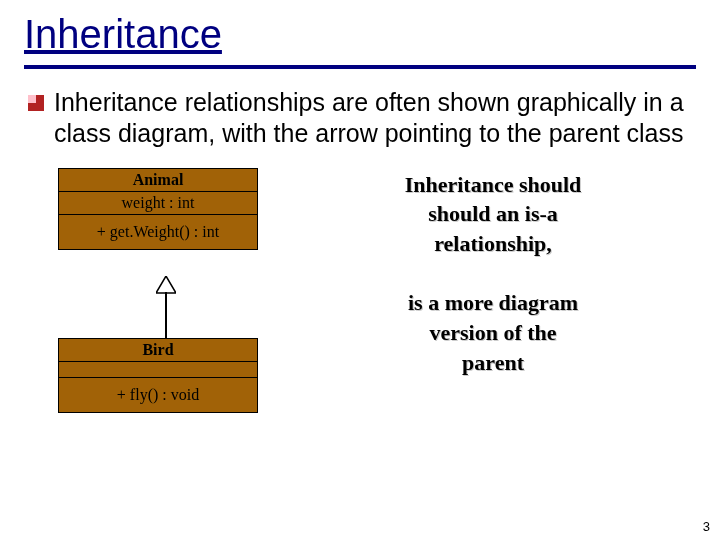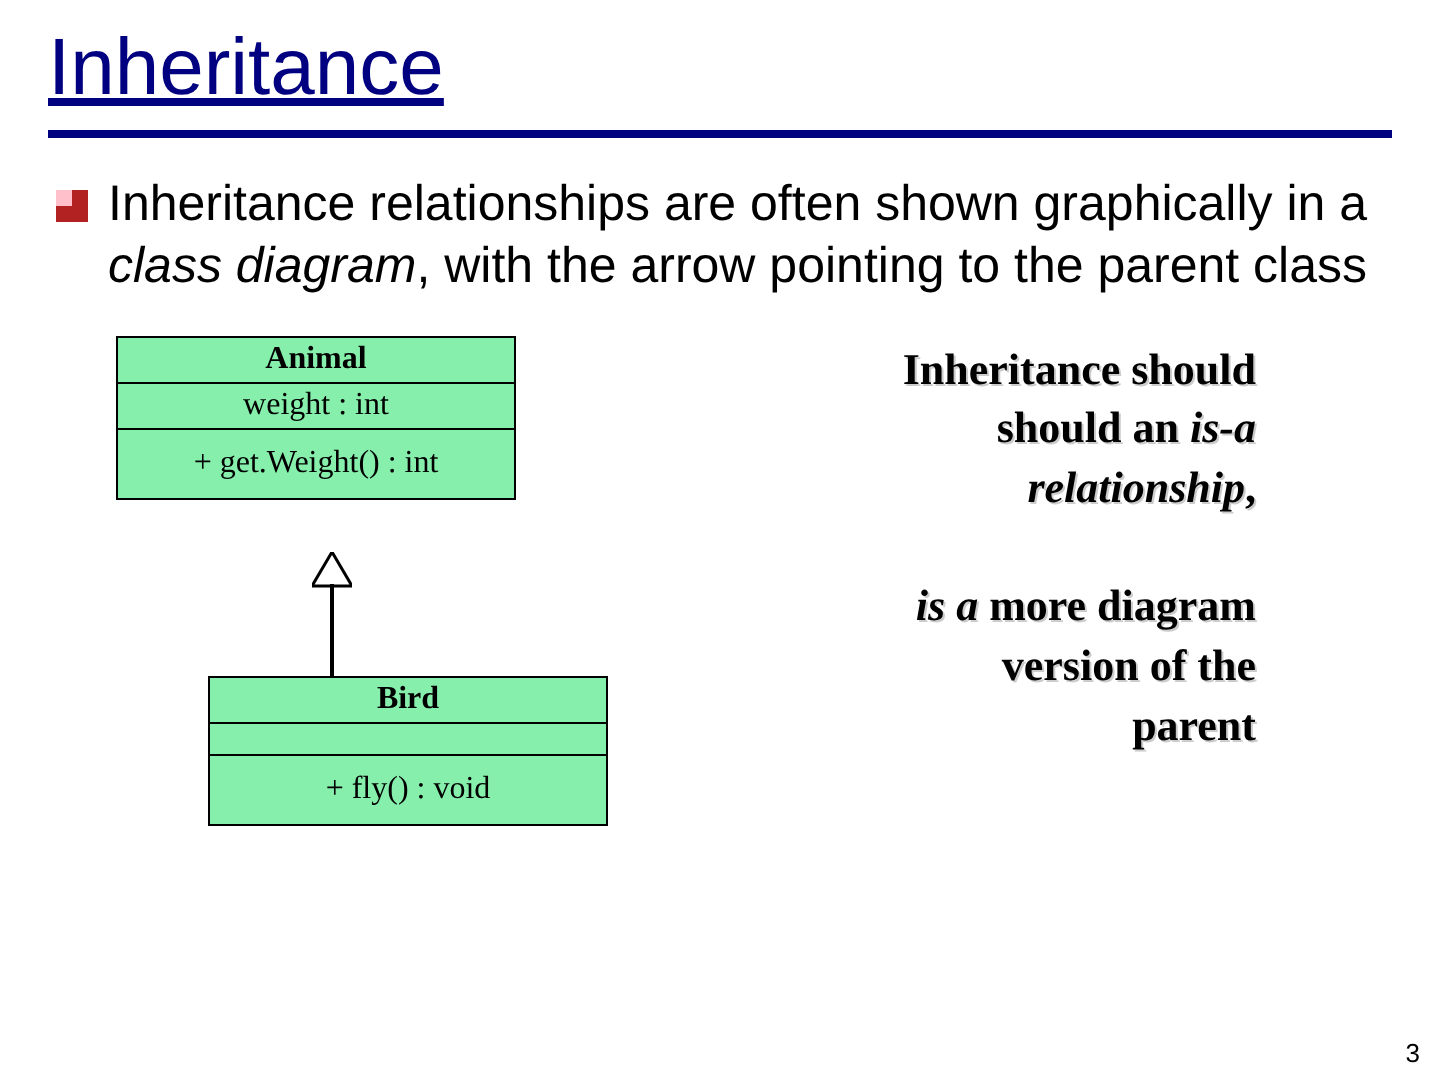--- a/index.html
+++ b/index.html
@@ -5,33 +5,33 @@
   * { margin: 0; padding: 0; box-sizing: border-box; }
   body { width: 720px; height: 540px; background: #fff; font-family: Georgia, 'Times New Roman', serif; position: relative; overflow: hidden; }
   .slide-title { font-family: 'Comic Sans MS', cursive, sans-serif; font-size: 40px; color: #000080; text-decoration: underline; padding: 12px 0 4px 24px; font-weight: normal; }
   .title-rule { height: 4px; background: #000080; margin: 4px 24px 0 24px; }
   .body { padding: 18px 28px 0 28px; }
   .bullet-row { display: flex; align-items: flex-start; gap: 10px; }
   .bullet-icon { width: 16px; height: 16px; margin-top: 8px; flex-shrink: 0; position: relative; }
   .bullet-icon::before { content: ""; position: absolute; left: 0; top: 0; width: 16px; height: 16px; background: #b22222; }
   .bullet-icon::after { content: ""; position: absolute; left: 0; top: 0; width: 8px; height: 8px; background: #ffc0cb; }
   .bullet-text { font-family: 'Comic Sans MS', cursive, sans-serif; font-size: 25px; color: #000; line-height: 1.25; }
-  .italic { font-style: italic; }
+  .italic { }
   .diagram-area { position: relative; margin-top: 18px; height: 310px; }
-  .uml-class { position: absolute; width: 200px; border: 1.5px solid #000; background: #86efac; }
+  .uml-class { position: absolute; width: 200px; border: 1.5px solid #000; background: #a16207; }
   .uml-row { border-bottom: 1.5px solid #000; padding: 2px 6px; font-family: 'Times New Roman', serif; font-size: 16px; min-height: 20px; }
   .uml-row:last-child { border-bottom: none; text-align: center; }
   .uml-name { text-align: center; font-weight: bold; }
   .uml-attr { text-align: center; }
   .uml-op { text-align: left; padding-top: 8px; padding-bottom: 8px; }
   .uml-empty { min-height: 16px; }
   .arrow-wrap { position: absolute; left: 128px; top: 108px; width: 20px; height: 62px; }
   .arrow-head { position: absolute; left: 0; top: 0; }
   .arrow-line { position: absolute; left: 9px; top: 16px; width: 2px; height: 46px; background: #000; }
-  .side-note { position: absolute; left: 330px; top: 2px; width: 270px; font-family: 'Times New Roman', serif; font-weight: bold; font-size: 22px; color: #000; text-align: right; line-height: 1.35; text-shadow: 1px 1px 0 #ccc; }
+  .side-note { position: absolute; left: 330px; top: 2px; width: 270px; font-family: 'Times New Roman', serif; font-weight: bold; font-size: 22px; color: #000; text-align: center; line-height: 1.35; text-shadow: 1px 1px 0 #ccc; }
   .page-num { position: absolute; right: 10px; bottom: 6px; font-family: Arial, sans-serif; font-size: 13px; color: #000; }
 </style>
 </head>
 <body>
 
 <h1 class="slide-title">Inheritance</h1>
 <div class="title-rule"></div>
 
 <div class="body">
   <div class="bullet-row">
@@ -49,21 +49,21 @@
       <div class="uml-row uml-op">+ get.Weight() : int</div>
     </div>
 
     <div class="arrow-wrap">
       <svg class="arrow-head" width="20" height="18" viewBox="0 0 20 18">
         <polygon points="10,0 20,17 0,17" fill="#fff" stroke="#000" stroke-width="1.5"></polygon>
       </svg>
       <div class="arrow-line"></div>
     </div>
 
-    <div class="uml-class" style="left:30px; top:170px;margin-left:46px;">
+    <div class="uml-class" style="left:30px; top:170px;">
       <div class="uml-row uml-name">Bird</div>
       <div class="uml-row uml-empty"></div>
       <div class="uml-row uml-op">+ fly() : void</div>
     </div>
 
     <div class="side-note">
       <span>Inheritance should</span><br>
       <span>should an </span><span class="italic">is-a</span><br>
       <span class="italic">relationship</span><span>,</span><br>
       <br>

